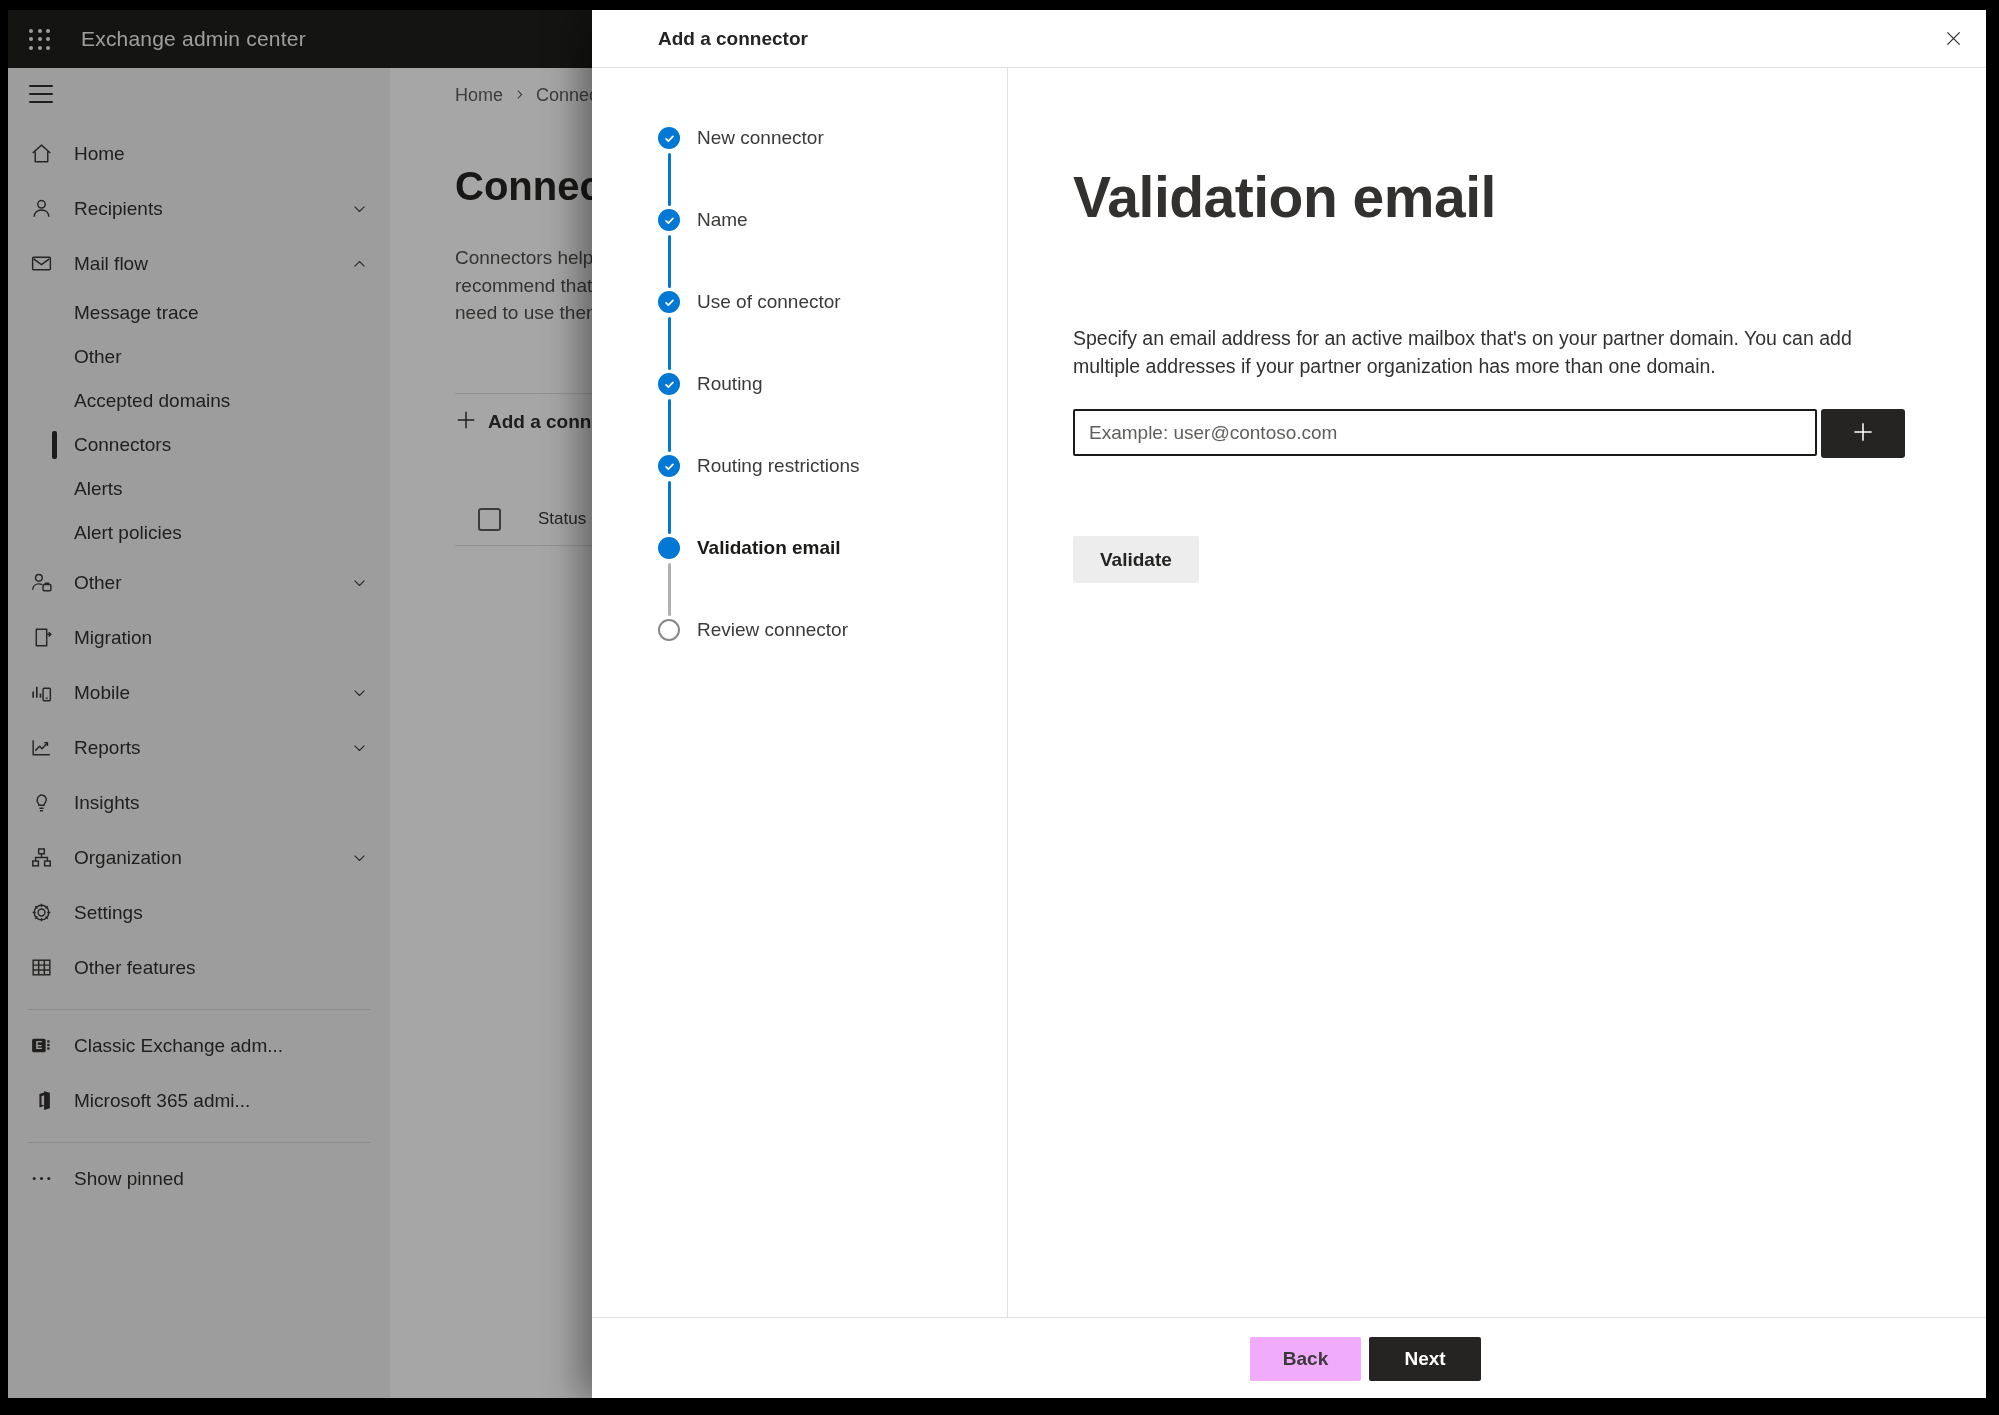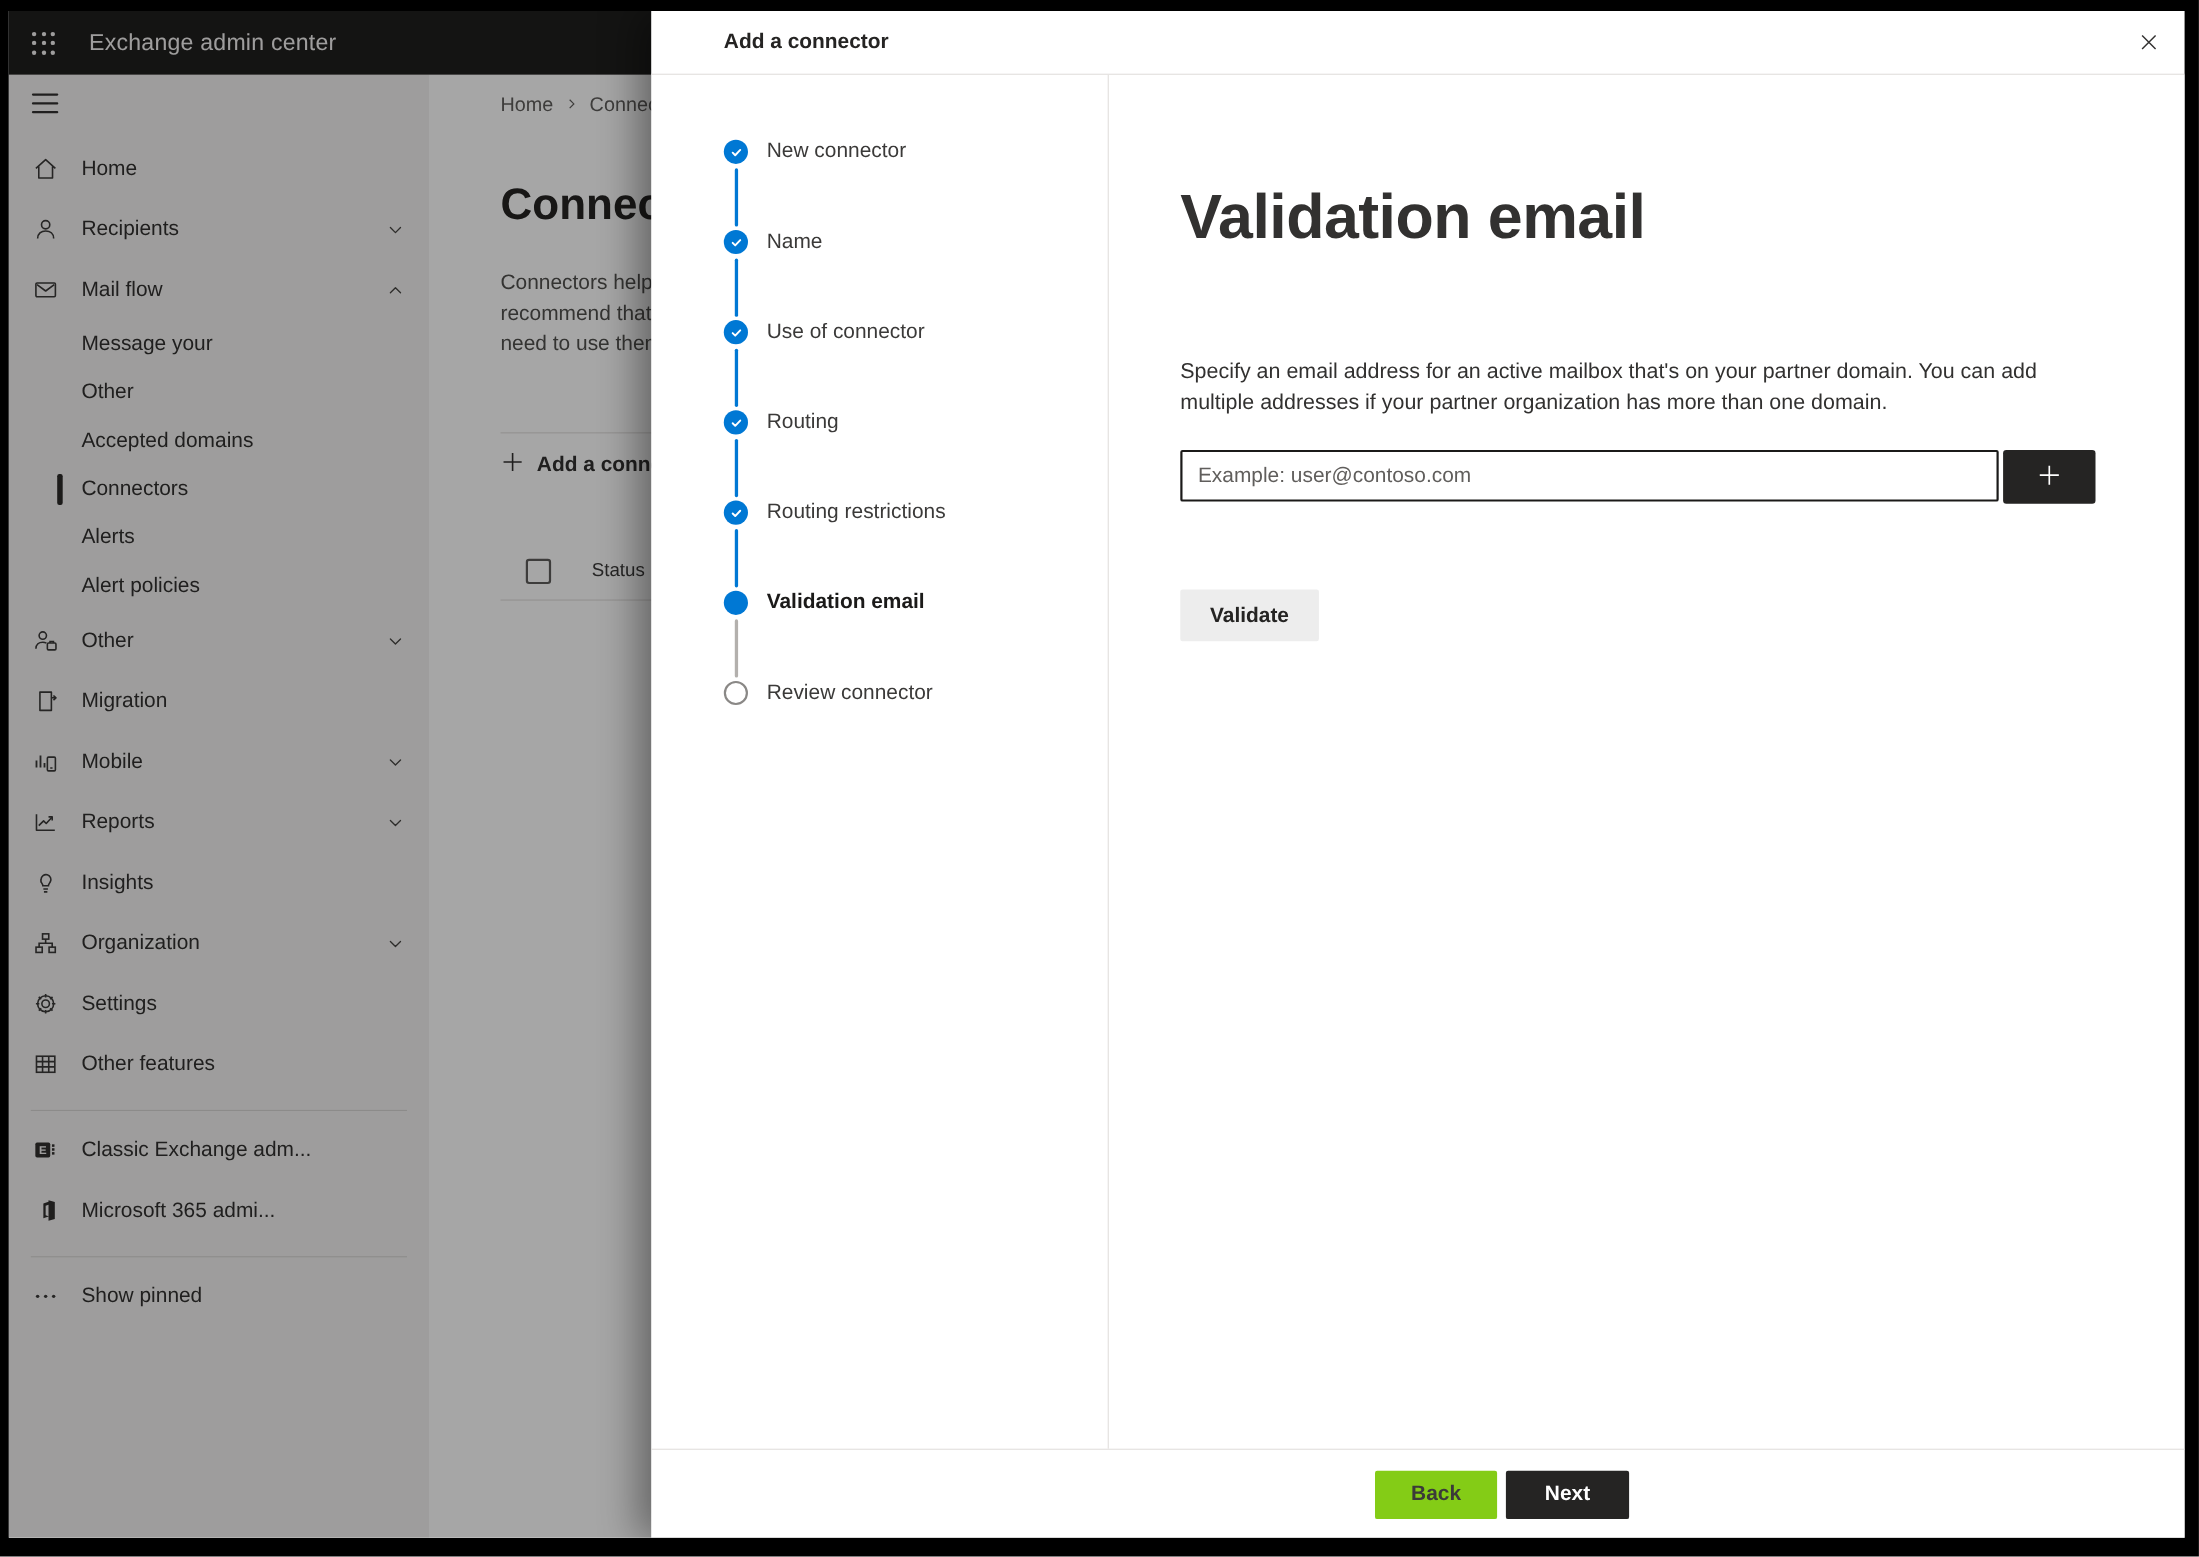--- a/index.html
+++ b/index.html
@@ -73,21 +73,21 @@
   .email-input::placeholder{color:#605e5c;}
   .plus-btn{margin-left:4px;width:84px;height:49px;background:#252423;border:none;border-radius:3px;display:flex;align-items:center;justify-content:center;cursor:pointer;}
   .plus-btn svg{width:26px;height:26px;}
   .addr-row{position:absolute;left:65px;top:392px;width:830px;height:62px;border-bottom:1px solid #e8e6e4;display:flex;align-items:center;padding-left:14px;box-sizing:border-box;}
   .addr-text{font-size:19px;color:#3b3a39;}
   .trash-btn{position:absolute;right:12px;top:50%;transform:translateY(-50%);width:34px;height:34px;display:flex;align-items:center;justify-content:center;cursor:pointer;}
   .trash-btn svg{width:24px;height:27px;}
   .validate-btn{position:absolute;left:65px;top:468px;height:47px;padding:0 27px;background:#ededed;border:none;border-radius:2px;font-size:19px;font-weight:600;color:#252423;font-family:"Liberation Sans",sans-serif;cursor:pointer;}
 
   .dlg-footer{flex:none;height:80px;border-top:1px solid #e1dfdd;position:relative;}
-  .back-btn{position:absolute;left:658px;top:19px;width:111px;height:44px;background:#84cc16;border:none;border-radius:2px;font-size:19px;font-weight:600;color:#3b3a39;font-family:"Liberation Sans",sans-serif;cursor:pointer;}
+  .back-btn{position:absolute;left:658px;top:19px;width:111px;height:44px;background:#f0abfc;border:none;border-radius:2px;font-size:19px;font-weight:600;color:#3b3a39;font-family:"Liberation Sans",sans-serif;cursor:pointer;}
   .next-btn{position:absolute;left:777px;top:19px;width:112px;height:44px;background:#252423;border:none;border-radius:2px;font-size:19px;font-weight:600;color:#fff;font-family:"Liberation Sans",sans-serif;cursor:pointer;}
 </style>
 </head>
 <body>
 
 <div class="screen">
 
   <div class="topbar">
     <div class="waffle">
       <i></i>
@@ -140,21 +140,21 @@
             </svg>
           </span>
           <span class="nav-label">Mail flow</span>
           <span class="chevron">
             <svg viewBox="0 0 24 24" fill="none" stroke="#484644" stroke-width="1.7" stroke-linecap="round" stroke-linejoin="round">
               <path d="M5.5 15 L12 8.5 L18.5 15"></path>
             </svg>
           </span>
         </div>
         <div class="nav-item sub">
-          <span class="nav-label">Message your</span>
+          <span class="nav-label">Message trace</span>
         </div>
         <div class="nav-item sub">
           <span class="nav-label">Other</span>
         </div>
         <div class="nav-item sub">
           <span class="nav-label">Accepted domains</span>
         </div>
         <div class="nav-item sub selected">
           <span class="nav-label">Connectors</span>
         </div>

